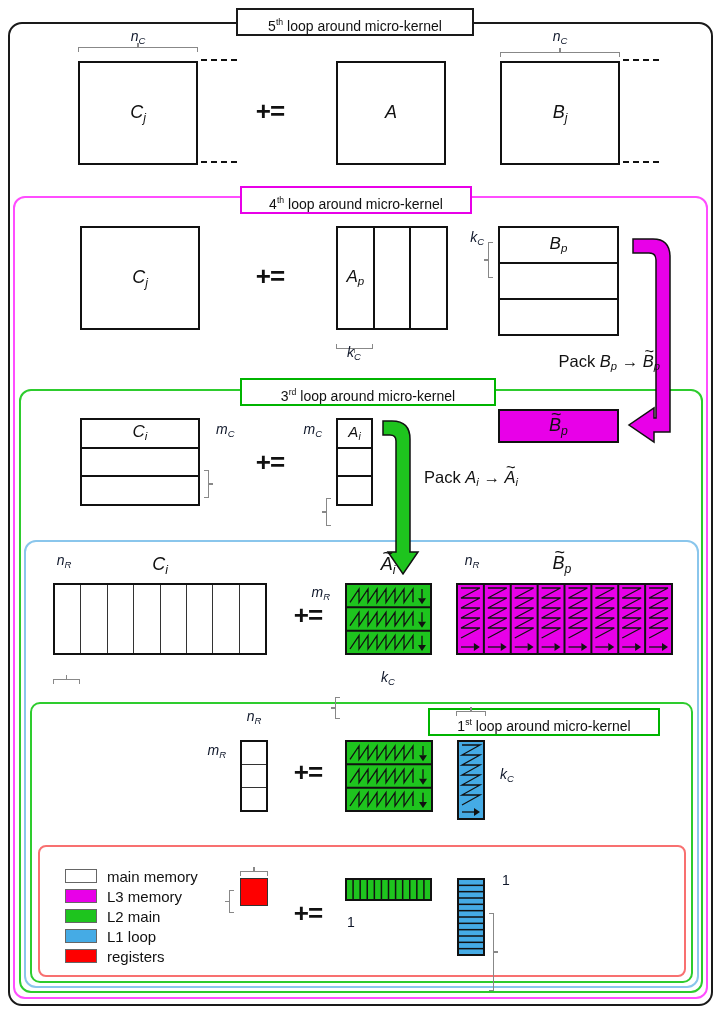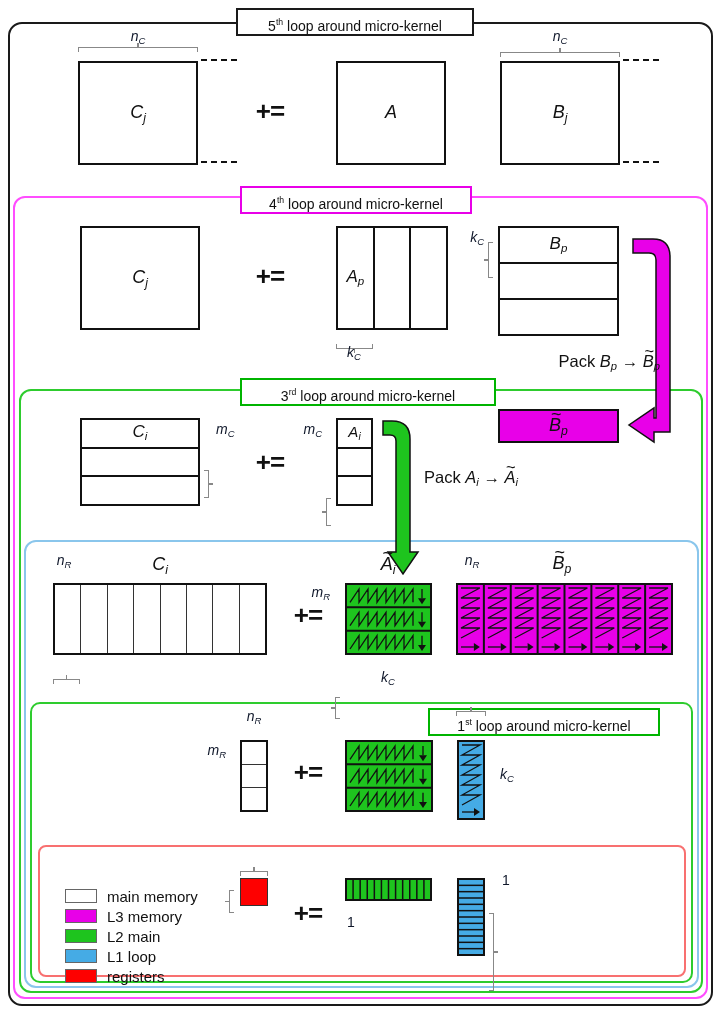--- a/index.html
+++ b/index.html
@@ -27,21 +27,21 @@
   .pack{font-size:16.5px;white-space:pre;}
   .dash{border-top:2.5px dashed #111;height:0;}
   .brh-t{border:1.5px solid #888;border-bottom:none;height:5px;position:relative;}
   .brh-t::after{content:"";position:absolute;left:50%;top:-5px;width:1.5px;height:5px;background:#888;margin-left:-1px;}
   .brh-b{border:1.5px solid #888;border-top:none;height:5px;position:relative;}
   .brh-b::after{content:"";position:absolute;left:50%;bottom:-5px;width:1.5px;height:5px;background:#888;margin-left:-1px;}
   .brv-l{border:1.5px solid #888;border-right:none;width:5px;position:relative;}
   .brv-l::after{content:"";position:absolute;left:-5px;top:50%;width:5px;height:1.5px;background:#888;margin-top:-1px;}
   .brv-r{border:1.5px solid #888;border-left:none;width:5px;position:relative;}
   .brv-r::after{content:"";position:absolute;right:-5px;top:50%;width:5px;height:1.5px;background:#888;margin-top:-1px;}
-  .lgrow{position:absolute;height:20px;display:flex;align-items:center;margin-top:20px;}
+  .lgrow{position:absolute;height:20px;display:flex;align-items:center;}
   .lgsw{width:32px;height:14px;border:1.5px solid #666;box-sizing:border-box;margin-right:10px;}
   .lgtx{font-size:15px;}
 </style>
 </head>
 <body>
 
 <div id="stage">
 
   <div class="abs loopbox" style="left: 8px; top: 22px; width: 705px; height: 984px; border-radius: 14px; border-color: rgb(26, 26, 26);"></div>
   <div class="abs loopbox" style="left: 13px; top: 196px; width: 695px; height: 803px; border-color: rgb(255, 77, 255);"></div>

